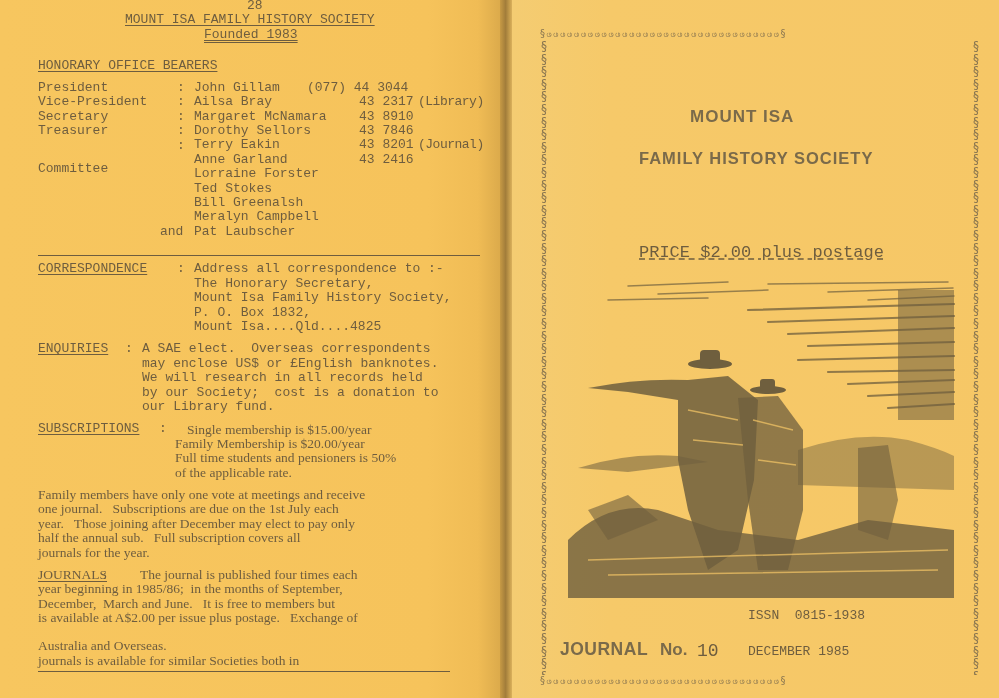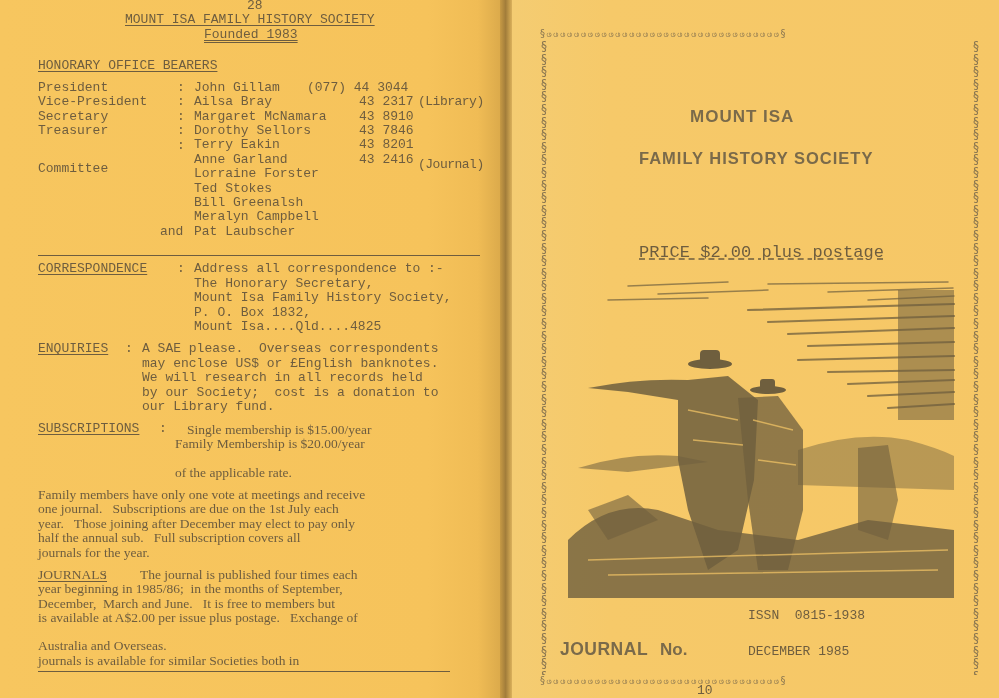--- a/index.html
+++ b/index.html
@@ -55,46 +55,47 @@
     <div class="abs mono" style="left:194px;top:210px;">Meralyn Campbell</div>
     <div class="abs mono" style="left:160px;top:225px;">and</div>
     <div class="abs mono" style="left:194px;top:225px;text-align:center;">Pat Laubscher</div>
 
     <div class="abs mono" style="left:307px;top:81px;">(077) 44 3044</div>
     <div class="abs mono" style="left:359px;top:95px;">43 2317</div>
     <div class="abs mono" style="left:418px;top:95px;letter-spacing:-0.5px;">(Library)</div>
     <div class="abs mono" style="left:359px;top:110px;">43 8910</div>
     <div class="abs mono" style="left:359px;top:124px;">43 7846</div>
     <div class="abs mono" style="left:359px;top:138px;">43 8201</div>
-    <div class="abs mono" style="left:418px;top:138px;letter-spacing:-0.5px;margin-top:20px;">(Journal)</div>
+    <div class="abs mono" style="left:418px;top:138px;letter-spacing:-0.5px;">(Journal)</div>
     <div class="abs mono" style="left:359px;top:153px;">43 2416</div>
   </div>
 
   <div class="rule" style="left:38px;top:255px;width:442px;"></div>
 
   <div class="abs mono u" style="left:38px;top:262px;">CORRESPONDENCE</div>
   <div class="abs mono" style="left:177px;top:262px;">:</div>
   <div class="abs mono" style="left:194px;top:262px;">Address all correspondence to :-</div>
   <div class="abs mono" style="left:194px;top:277px;">The Honorary Secretary,</div>
   <div class="abs mono" style="left:194px;top:291px;">Mount Isa Family History Society,</div>
   <div class="abs mono" style="left:194px;top:306px;">P. O. Box 1832,</div>
   <div class="abs mono" style="left:194px;top:320px;">Mount Isa....Qld....4825</div>
 
   <div class="abs mono u" style="left:38px;top:342px;">ENQUIRIES</div>
   <div class="abs mono" style="left:125px;top:342px;">:</div>
-  <div class="abs mono" style="left:142px;top:342px;">A SAE please.  Overseas correspondents</div>
+  <div class="abs mono" style="left:142px;top:342px;">A SAE elect.  Overseas correspondents</div>
   <div class="abs mono" style="left:142px;top:357px;">may enclose US$ or £English banknotes.</div>
   <div class="abs mono" style="left:142px;top:371px;">We will research in all records held</div>
   <div class="abs mono" style="left:142px;top:386px;">by our Society;  cost is a donation to</div>
   <div class="abs mono" style="left:142px;top:400px;">our Library fund.</div>
 
   <div class="abs mono u" style="left:38px;top:422px;">SUBSCRIPTIONS</div>
   <div class="abs mono" style="left:159px;top:422px;">:</div>
   <div class="abs serif" style="left:175px;top:423px;margin-left:12px;">Single membership is $15.00/year</div>
   <div class="abs serif" style="left:175px;top:437px;">Family Membership is $20.00/year</div>
+  <div class="abs serif" style="left:175px;top:451px;">Full time students and pensioners is 50%</div>
   <div class="abs serif" style="left:175px;top:466px;">of the applicable rate.</div>
 
   <div class="abs serif" style="left:38px;top:488px;white-space:pre;">Family members have only one vote at meetings and receive</div>
   <div class="abs serif" style="left:38px;top:502px;white-space:pre;">one journal.   Subscriptions are due on the 1st July each</div>
   <div class="abs serif" style="left:38px;top:517px;white-space:pre;">year.   Those joining after December may elect to pay only</div>
   <div class="abs serif" style="left:38px;top:531px;white-space:pre;">half the annual sub.   Full subscription covers all</div>
   <div class="abs serif" style="left:38px;top:546px;white-space:pre;">journals for the year.</div>
 
   <div class="abs serif u" style="left:38px;top:568px;">JOURNALS</div>
   <div class="abs serif" style="left:103px;top:568px;">:</div>
@@ -245,14 +246,14 @@
   </g>
   <g stroke="#f6c766" stroke-width="1.5" fill="none" opacity="0.7">
     <path d="M120 130 L170 140 M125 160 L175 165 M185 140 L225 150 M190 180 L228 185 M20 280 L380 270 M40 295 L370 290"></path>
   </g>
 </svg>
 
 <div class="abs mono" style="left:748px;top:609px;font-size:13px;">ISSN  0815-1938</div>
 
 <div class="cover-title" style="left:560px;top:639px;font-size:17.5px;letter-spacing:0.5px;">JOURNAL</div>
 <div class="cover-title" style="left:660px;top:640px;font-size:17px;letter-spacing:0;">No.</div>
-<div class="abs mono" style="left:697px;top:644px;font-size:13px;margin-top:40px;">10</div>
+<div class="abs mono" style="left:697px;top:644px;font-size:18px;">10</div>
 <div class="abs mono" style="left:748px;top:645px;font-size:13px;">DECEMBER 1985</div>
 
 </body></html>

